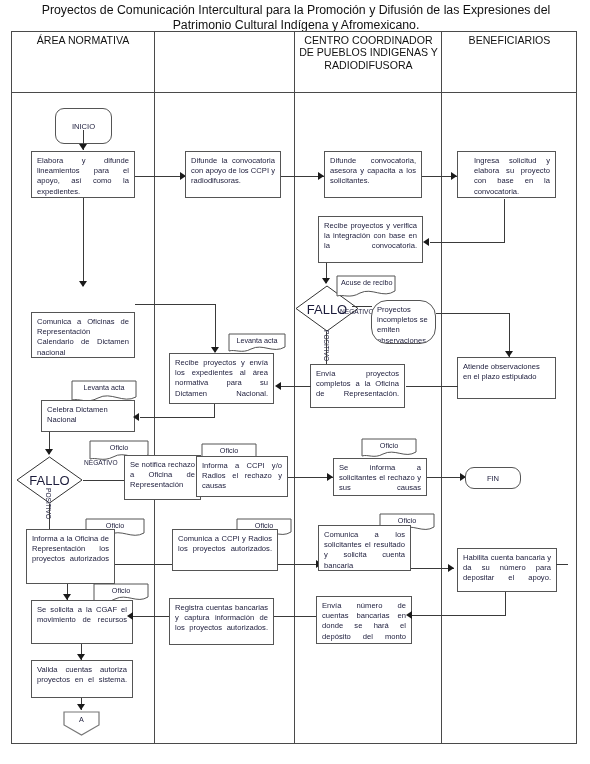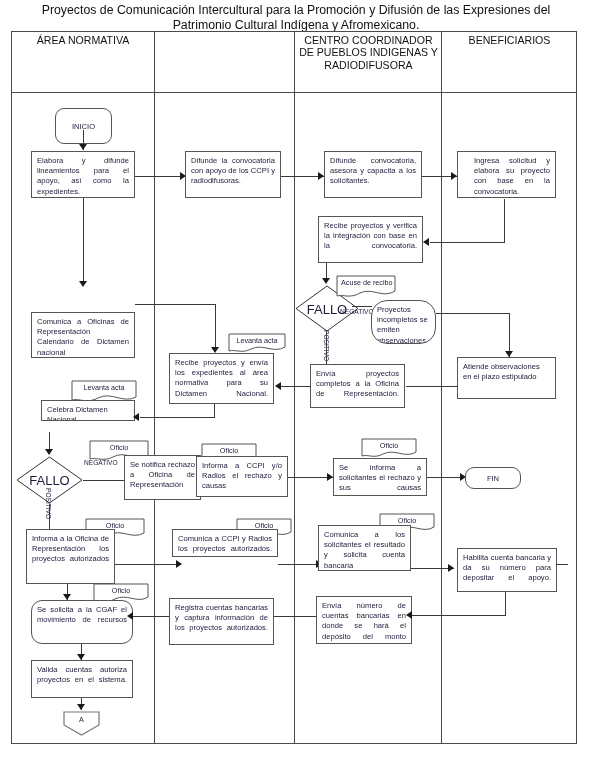--- a/index.html
+++ b/index.html
@@ -201,21 +201,21 @@
   <div class="ln lv" style="left:215px; top:304px; height:48px;"></div>
   <div class="arr arr-d" style="left:211px; top:347px;"></div>
 
   <div class="doc" style="left:71px; top:380px; width:66px; height:23px;">
     <svg width="66" height="23" viewBox="0 0 66 23">
         <path d="M1,1 L65,1 L65,17 C52,24 40,11 27,18 C16,24 8,18 1,20 Z" fill="#fff" stroke="#555" stroke-width="1"></path>
       </svg>
     <div class="dtxt">Levanta acta</div>
   </div>
 
-  <div class="box noj" style="left:41px; top:400px; width:94px; height:21px;">Celebra Dictamen Nacional</div>
+  <div class="box noj" style="left:41px; top:400px; width:94px; height:32px;">Celebra Dictamen Nacional</div>
 
   <div class="ln lv" style="left:49px; top:432px; height:22px;"></div>
   <div class="arr arr-d" style="left:45px; top:449px;"></div>
 
   <div class="diamond" style="left:16px; top:456px; width:67px; height:48px;">
     <svg class="dshape" viewBox="0 0 67 48" preserveAspectRatio="none">
         <polygon points="33.5,1 66,24 33.5,47 1,24" fill="#fff" stroke="#333" stroke-width="1"></polygon>
       </svg>
     <div class="dlabel">FALLO</div>
   </div>
@@ -248,21 +248,21 @@
   <div class="ln lv" style="left:67px; top:584px; height:16px;"></div>
   <div class="arr arr-d" style="left:63px; top:594px;"></div>
 
   <div class="doc" style="left:93px; top:583px; width:56px; height:21px;">
     <svg width="56" height="21" viewBox="0 0 56 21">
         <path d="M1,1 L55,1 L55,14 C44,21 34,10 22,16 C13,21 7,16 1,18 Z" fill="#fff" stroke="#555" stroke-width="1"></path>
       </svg>
     <div class="dtxt">Oficio</div>
   </div>
 
-  <div class="box" style="left:31px; top:600px; width:102px; height:44px;border-radius:11px;">Se solicita a la CGAF el movimiento de recursos</div>
+  <div class="box" style="left:31px; top:600px; width:102px; height:44px;">Se solicita a la CGAF el movimiento de recursos</div>
 
   <div class="ln lv" style="left:81px; top:644px; height:16px;"></div>
   <div class="arr arr-d" style="left:77px; top:654px;"></div>
 
   <div class="box" style="left:31px; top:660px; width:102px; height:38px;">Valida cuentas autoriza proyectos en el sistema.</div>
 
   <div class="ln lv" style="left:81px; top:698px; height:12px;"></div>
   <div class="arr arr-d" style="left:77px; top:704px;"></div>
 
   <div class="conn" style="left:63px; top:711px; width:37px; height:25px;">
@@ -307,21 +307,21 @@
   <div class="ln lh" style="left:288px; top:477px; width:45px;"></div>
   <div class="arr arr-r" style="left:327px; top:473px;"></div>
 
   <div class="doc" style="left:236px; top:518px; width:56px; height:21px;">
     <svg width="56" height="21" viewBox="0 0 56 21">
         <path d="M1,1 L55,1 L55,14 C44,21 34,10 22,16 C13,21 7,16 1,18 Z" fill="#fff" stroke="#555" stroke-width="1"></path>
       </svg>
     <div class="dtxt">Oficio</div>
   </div>
 
-  <div class="box" style="left:172px; top:529px; width:106px; height:28px;">Comunica a CCPI y Radios los proyectos autorizados.</div>
+  <div class="box" style="left:172px; top:529px; width:106px; height:42px;">Comunica a CCPI y Radios los proyectos autorizados.</div>
 
   <div class="ln lh" style="left:278px; top:564px; width:44px;"></div>
   <div class="arr arr-r" style="left:316px; top:560px;"></div>
 
   <div class="box" style="left:169px; top:598px; width:105px; height:47px;">Registra cuentas bancarias y captura información de los proyectos autorizados.</div>
 
   <div class="ln lh" style="left:133px; top:616px; width:36px;"></div>
   <div class="arr arr-l" style="left:127px; top:612px;"></div>
 
   <div class="box" style="left:324px; top:151px; width:98px; height:47px;">Difunde convocatoria, asesora y capacita a los solicitantes.</div>

